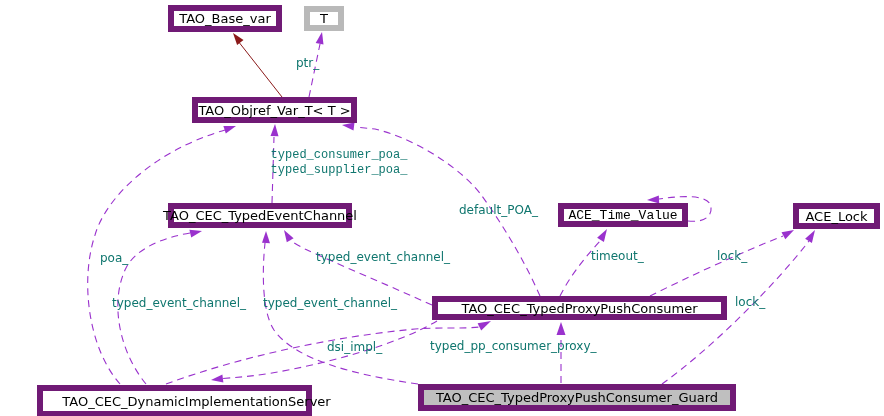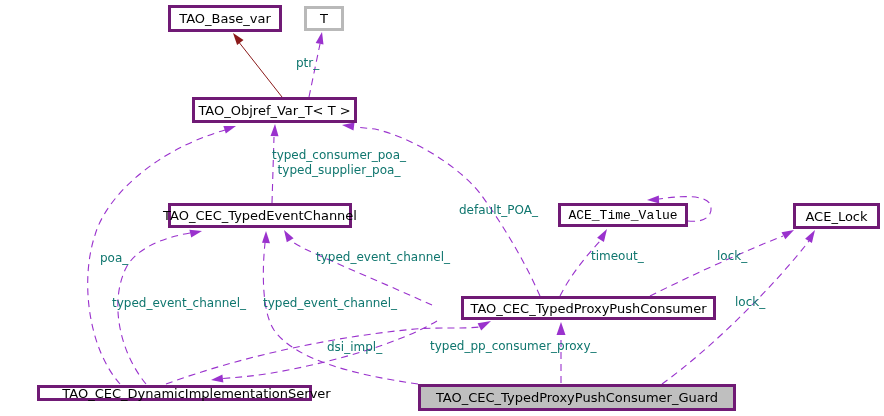--- a/index.html
+++ b/index.html
@@ -2,30 +2,30 @@
 <html><head>
 <meta charset="utf-8">
 <style>
   html,body{margin:0;padding:0;background:#ffffff;}
   .canvas{
     position:relative;width:884px;height:416px;background:#ffffff;overflow:hidden;
     font-family:"DejaVu Sans","Liberation Sans",sans-serif;
   }
   .edges{position:absolute;left:0;top:0;width:884px;height:416px;}
   .node{
-    position:absolute;box-sizing:border-box;border:3px solid #701a75;background:#fff;
+    position:absolute;box-sizing:border-box;border:6px solid #701a75;background:#fff;
     display:flex;align-items:center;justify-content:center;
     font-size:13px;color:#000;white-space:nowrap;cursor:pointer;
   }
   .node.template{border-color:#b9b9b9;}
   .node.highlight{background:#bfbfbf;}
   .elabel{
     position:absolute;font-size:12px;color:#0f766e;white-space:pre-line;line-height:15px;
   }
-  .elabel.center{text-align:center;}
+  .elabel.center{text-align:center;font-family:Liberation Mono, monospace;}
 </style>
 </head>
 <body>
 
 <div class="canvas">
 
   <svg class="edges" width="884" height="416" viewBox="0 0 884 416" fill="none" xmlns="http://www.w3.org/2000/svg">
 
     <g stroke="#8b1a1a">
       <path d="M 282,97 L 238,41"></path>
@@ -97,23 +97,23 @@
   <div class="node template" style="left:304px;top:6px;width:40px;height:25px;">T</div>
 
   <div class="node" style="left:192px;top:97px;width:165px;height:26px;">TAO_Objref_Var_T&lt; T &gt;</div>
 
   <div class="node" style="left:168px;top:203px;width:184px;height:25px;">TAO_CEC_TypedEventChannel</div>
 
   <div class="node" style="left:558px;top:203px;width:130px;height:24px;font-family:Liberation Mono, monospace;">ACE_Time_Value</div>
 
   <div class="node" style="left:793px;top:203px;width:87px;height:26px;">ACE_Lock</div>
 
-  <div class="node" style="left:432px;top:296px;width:255px;height:24px;margin-left:29px;">TAO_CEC_TypedProxyPushConsumer</div>
+  <div class="node" style="left:432px;top:296px;width:295px;height:24px;">TAO_CEC_TypedProxyPushConsumer</div>
 
-  <div class="node" style="left:37px;top:385px;width:275px;height:16px;padding-left:44px;">TAO_CEC_DynamicImplementationServer</div>
+  <div class="node" style="left:37px;top:385px;width:275px;height:32px;padding-left:44px;">TAO_CEC_DynamicImplementationServer</div>
 
   <div class="node highlight" style="left:418px;top:384px;width:318px;height:27px;">TAO_CEC_TypedProxyPushConsumer_Guard</div>
 
   <div class="elabel" style="left:296px;top:56px;">ptr_</div>
 
   <div class="elabel center" style="left:268px;top:148px;width:142px;">typed_consumer_poa_
 typed_supplier_poa_</div>
 
   <div class="elabel" style="left:100px;top:251px;">poa_</div>
 

